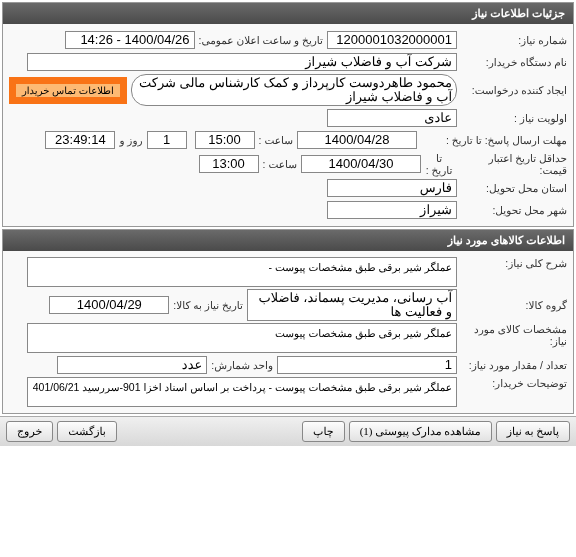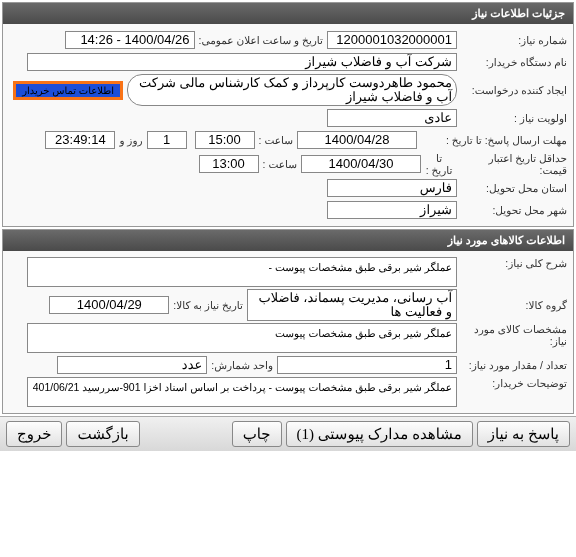--- a/index.html
+++ b/index.html
@@ -75,42 +75,42 @@
 .textarea {
   background: #fff;
   border: 1px solid #888;
   padding: 2px 4px;
   font-size: 10.5px;
   min-height: 30px;
   width: 430px;
   line-height: 14px;
 }
 .btn-link {
-  background: #1d4ed8;
-  border: 3px solid #f97316;
+  background: #fdba74;
+  border: 7px solid #f97316;
   padding: 1px 6px;
   font-size: 10px;
   cursor: pointer;
   margin-right: 4px;
 }
 .footer {
   background: linear-gradient(to bottom, #f0f0f0, #d8d8d8);
   border-top: 1px solid #aaa;
   padding: 4px 6px;
   display: flex;
   justify-content: space-between;
   align-items: center;
 }
 .footer-right, .footer-left { display: flex; gap: 4px; }
 .btn {
   background: linear-gradient(to bottom, #fdfdfd, #e2e2e2);
   border: 1px solid #888;
   border-radius: 3px;
   padding: 3px 10px;
-  font-size: 15px;
+  font-size: 11px;
   cursor: pointer;
   font-family: Tahoma;
 }
 .note { font-size: 10px; color: #444; }
 </style>
 </head>
 <body>
 
 <div class="panel">
   <div class="panel-header">جزئیات اطلاعات نیاز</div>

